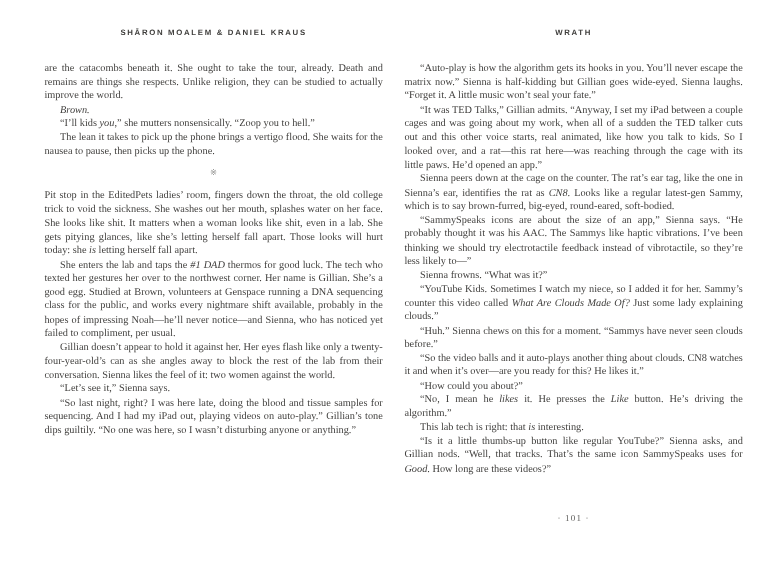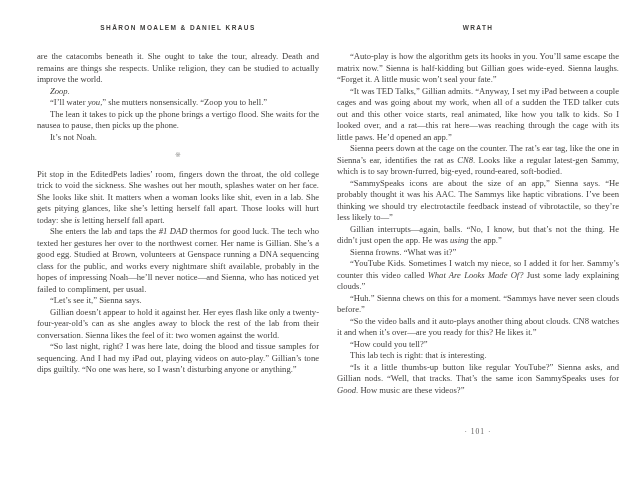--- a/index.html
+++ b/index.html
@@ -51,45 +51,44 @@
 </style>
 </head>
 <body>
 
 <div class="spread">
 
   <section class="page page-left">
     <header class="running-head">SHĀRON MOALEM &amp; DANIEL KRAUS</header>
     <div class="page-body">
         <p class="para no-indent"><span>are the catacombs beneath it. She ought to take the tour, already. Death and remains are things she respects. Unlike religion, they can be studied to actually improve the world.</span></p>
-        <p class="para"><span class="it">Zoop.</span></p>
-        <p class="para"><span>“I’ll water </span><span class="it">you</span><span>,” she mutters nonsensically. “Zoop you to hell.”</span></p>
+        <p class="para"><span class="it">Brown.</span></p>
+        <p class="para"><span>“I’ll kids </span><span class="it">you</span><span>,” she mutters nonsensically. “Zoop you to hell.”</span></p>
         <p class="para"><span>The lean it takes to pick up the phone brings a vertigo flood. She waits for the nausea to pause, then picks up the phone.</span></p>
-        <p class="para"><span>It’s not Noah.</span></p>
         <div class="section-break">※</div>
         <p class="para no-indent"><span>Pit stop in the EditedPets ladies’ room, fingers down the throat, the old college trick to void the sickness. She washes out her mouth, splashes water on her face. She looks like shit. It matters when a woman looks like shit, even in a lab. She gets pitying glances, like she’s letting herself fall apart. Those looks will hurt today: she </span><span class="it">is</span><span> letting herself fall apart.</span></p>
         <p class="para"><span>She enters the lab and taps the </span><span class="it">#1 DAD</span><span> thermos for good luck. The tech who texted her gestures her over to the northwest corner. Her name is Gillian. She’s a good egg. Studied at Brown, volunteers at Genspace running a DNA sequencing class for the public, and works every nightmare shift available, probably in the hopes of impressing Noah—he’ll never notice—and Sienna, who has noticed yet failed to compliment, per usual.</span></p>
+        <p class="para"><span>Gillian doesn’t appear to hold it against her. Her eyes flash like only a twenty-four-year-old’s can as she angles away to block the rest of the lab from their conversation. Sienna likes the feel of it: two women against the world.</span></p>
         <p class="para"><span>“Let’s see it,” Sienna says.</span></p>
-        <p class="para"><span>Gillian doesn’t appear to hold it against her. Her eyes flash like only a twenty-four-year-old’s can as she angles away to block the rest of the lab from their conversation. Sienna likes the feel of it: two women against the world.</span></p>
         <p class="para"><span>“So last night, right? I was here late, doing the blood and tissue samples for sequencing. And I had my iPad out, playing videos on auto-play.” Gillian’s tone dips guiltily. “No one was here, so I wasn’t disturbing anyone or anything.”</span></p>
       </div>
   </section>
 
   <section class="page page-right">
     <header class="running-head">WRATH</header>
     <div class="page-body">
-        <p class="para"><span>“Auto-play is how the algorithm gets its hooks in you. You’ll same escape the matrix now.” Sienna is half-kidding but Gillian goes wide-eyed. Sienna laughs. “Forget it. A little music won’t seal your fate.”</span></p>
+        <p class="para"><span>“Auto-play is how the algorithm gets its hooks in you. You’ll never escape the matrix now.” Sienna is half-kidding but Gillian goes wide-eyed. Sienna laughs. “Forget it. A little music won’t seal your fate.”</span></p>
         <p class="para"><span>“It was TED Talks,” Gillian admits. “Anyway, I set my iPad between a couple cages and was going about my work, when all of a sudden the TED talker cuts out and this other voice starts, real animated, like how you talk to kids. So I looked over, and a rat—this rat here—was reaching through the cage with its little paws. He’d opened an app.”</span></p>
         <p class="para"><span>Sienna peers down at the cage on the counter. The rat’s ear tag, like the one in Sienna’s ear, identifies the rat as </span><span class="it">CN8</span><span>. Looks like a regular latest-gen Sammy, which is to say brown-furred, big-eyed, round-eared, soft-bodied.</span></p>
         <p class="para"><span>“SammySpeaks icons are about the size of an app,” Sienna says. “He probably thought it was his AAC. The Sammys like haptic vibrations. I’ve been thinking we should try electrotactile feedback instead of vibrotactile, so they’re less likely to—”</span></p>
-        <p class="para"><span>Gillian interrupts—again, balls. “No, I know, but that’s not the thing. He didn’t just open the app. He was </span><span class="it">using</span><span> the app.”</span></p>
         <p class="para"><span>Sienna frowns. “What was it?”</span></p>
-        <p class="para"><span>“YouTube Kids. Sometimes I watch my niece, so I added it for her. Sammy’s counter this video called </span><span class="it">What Are Looks Made Of?</span><span> Just some lady explaining clouds.”</span></p>
+        <p class="para"><span>“YouTube Kids. Sometimes I watch my niece, so I added it for her. Sammy’s counter this video called </span><span class="it">What Are Clouds Made Of?</span><span> Just some lady explaining clouds.”</span></p>
         <p class="para"><span>“Huh.” Sienna chews on this for a moment. “Sammys have never seen clouds before.”</span></p>
         <p class="para"><span>“So the video balls and it auto-plays another thing about clouds. CN8 watches it and when it’s over—are you ready for this? He likes it.”</span></p>
-        <p class="para"><span>“How could you tell?”</span></p>
+        <p class="para"><span>“How could you about?”</span></p>
+        <p class="para"><span>“No, I mean he </span><span class="it">likes</span><span> it. He presses the </span><span class="it">Like</span><span> button. He’s driving the algorithm.”</span></p>
         <p class="para"><span>This lab tech is right: that </span><span class="it">is</span><span> interesting.</span></p>
-        <p class="para"><span>“Is it a little thumbs-up button like regular YouTube?” Sienna asks, and Gillian nods. “Well, that tracks. That’s the same icon SammySpeaks uses for </span><span class="it">Good</span><span>. How music are these videos?”</span></p>
+        <p class="para"><span>“Is it a little thumbs-up button like regular YouTube?” Sienna asks, and Gillian nods. “Well, that tracks. That’s the same icon SammySpeaks uses for </span><span class="it">Good</span><span>. How long are these videos?”</span></p>
       </div>
     <footer class="folio">· 101 ·</footer>
   </section>
 
 </div>
 
 </body></html>

